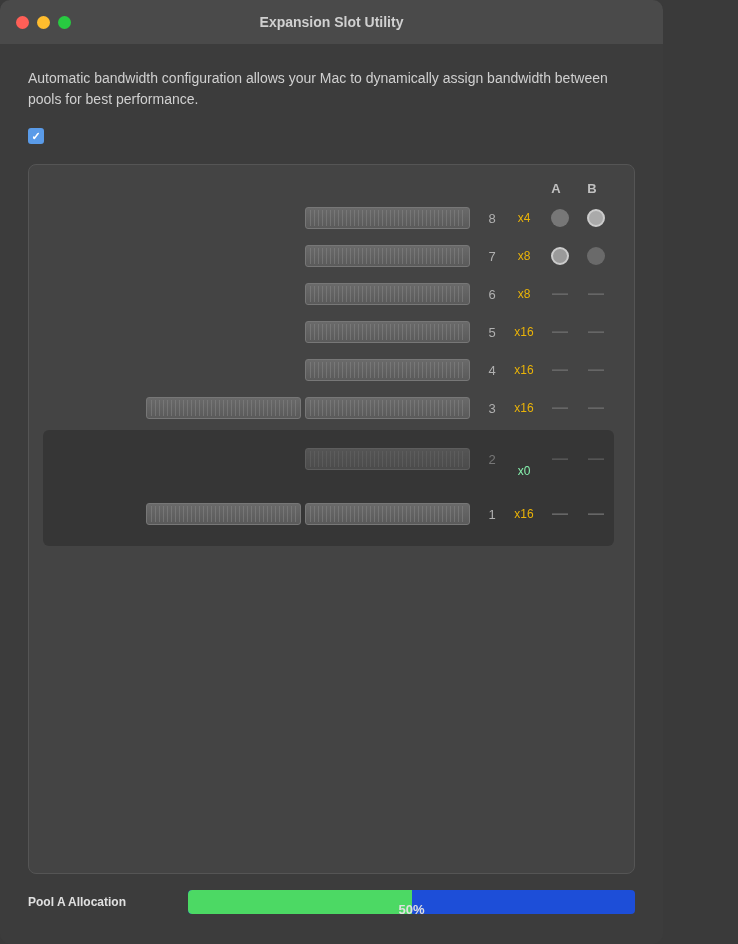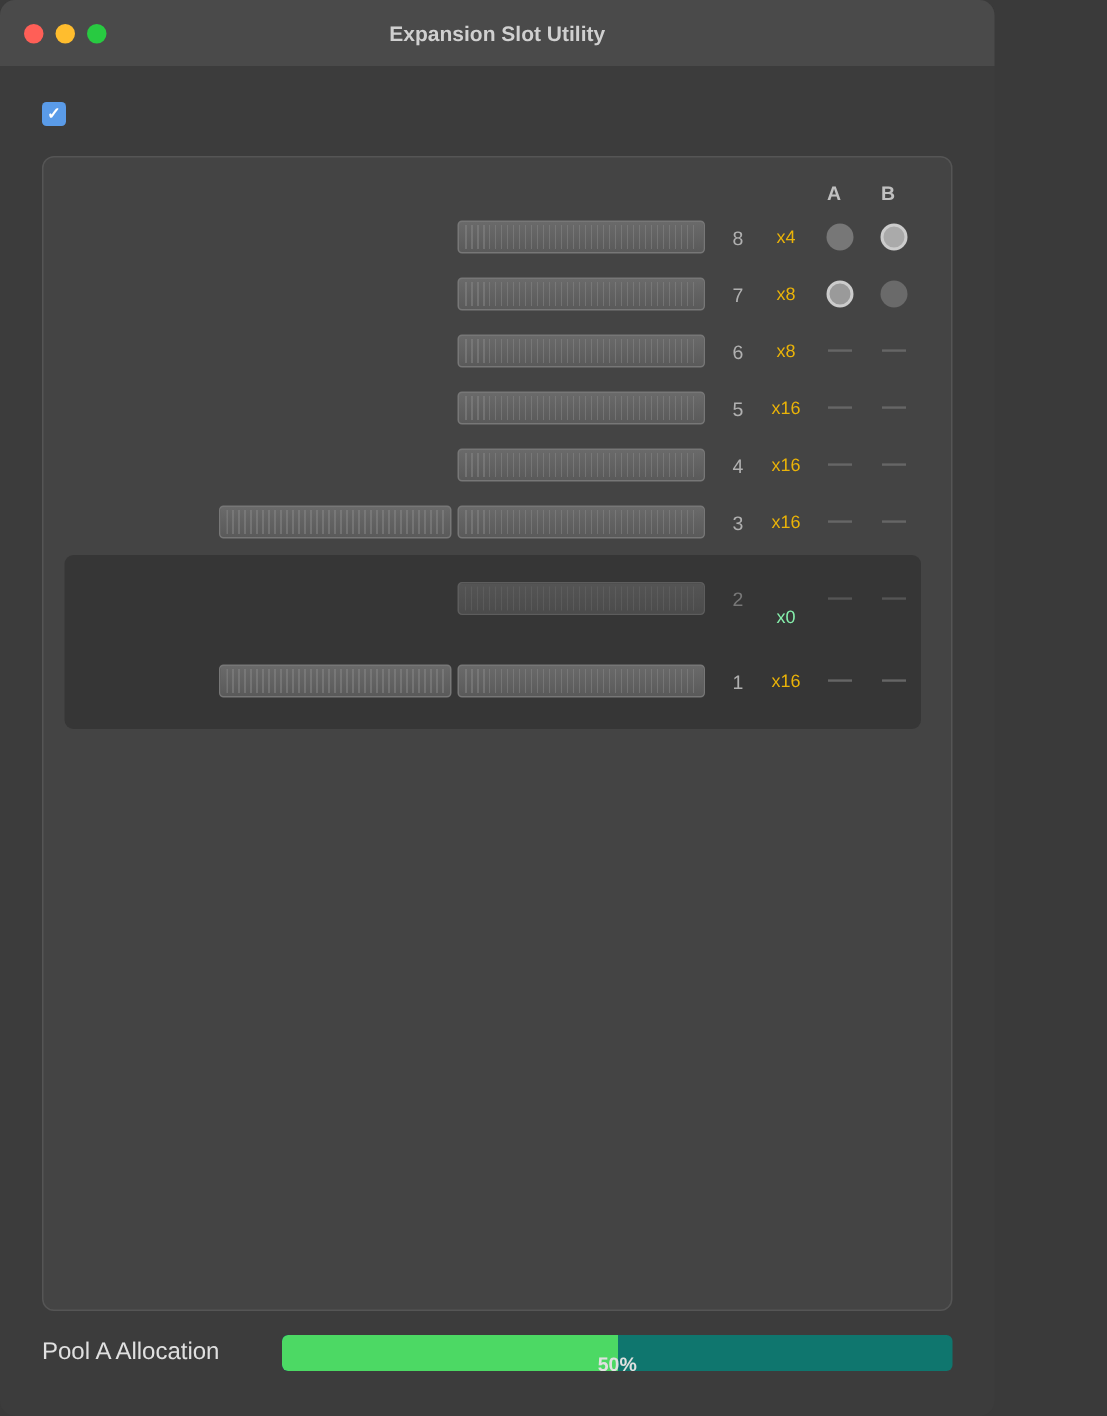--- a/index.html
+++ b/index.html
@@ -205,30 +205,31 @@
       flex-shrink: 0;
     }
 
     .allocation-row {
       display: flex;
       align-items: center;
       margin-bottom: 10px;
     }
 
     .alloc-label {
-      font-size: 16px;
+      font-size: 12px;
       color: #e0e0e0;
       width: 160px;
       flex-shrink: 0;
+      font-weight: bold;
     }
 
     .alloc-bar-container {
       flex: 1;
       height: 24px;
-      background: #0f766e;
+      background: #1d4ed8;
       border-radius: 4px;
       overflow: hidden;
       position: relative;
     }
 
     .alloc-bar-fill {
       height: 100%;
       border-radius: 4px 0 0 4px;
       position: absolute;
       left: 0;
@@ -263,20 +264,21 @@
   <div class="title-bar">
     <div class="traffic-lights">
       <div class="traffic-light tl-close"></div>
       <div class="traffic-light tl-minimize"></div>
       <div class="traffic-light tl-maximize"></div>
     </div>
     <span class="title-text">Expansion Slot Utility</span>
   </div>
 
   <div class="content">
+    <p class="description">Automatic bandwidth configuration allows your Mac to dynamically assign bandwidth between pools for best performance.</p>
 
     <div class="checkbox-row">
       <div class="checkbox">
         <span class="checkbox-check">✓</span>
       </div>
     </div>
 
     <div class="slots-panel">
       <div class="slots-header">
         <span class="col-header">A</span>

